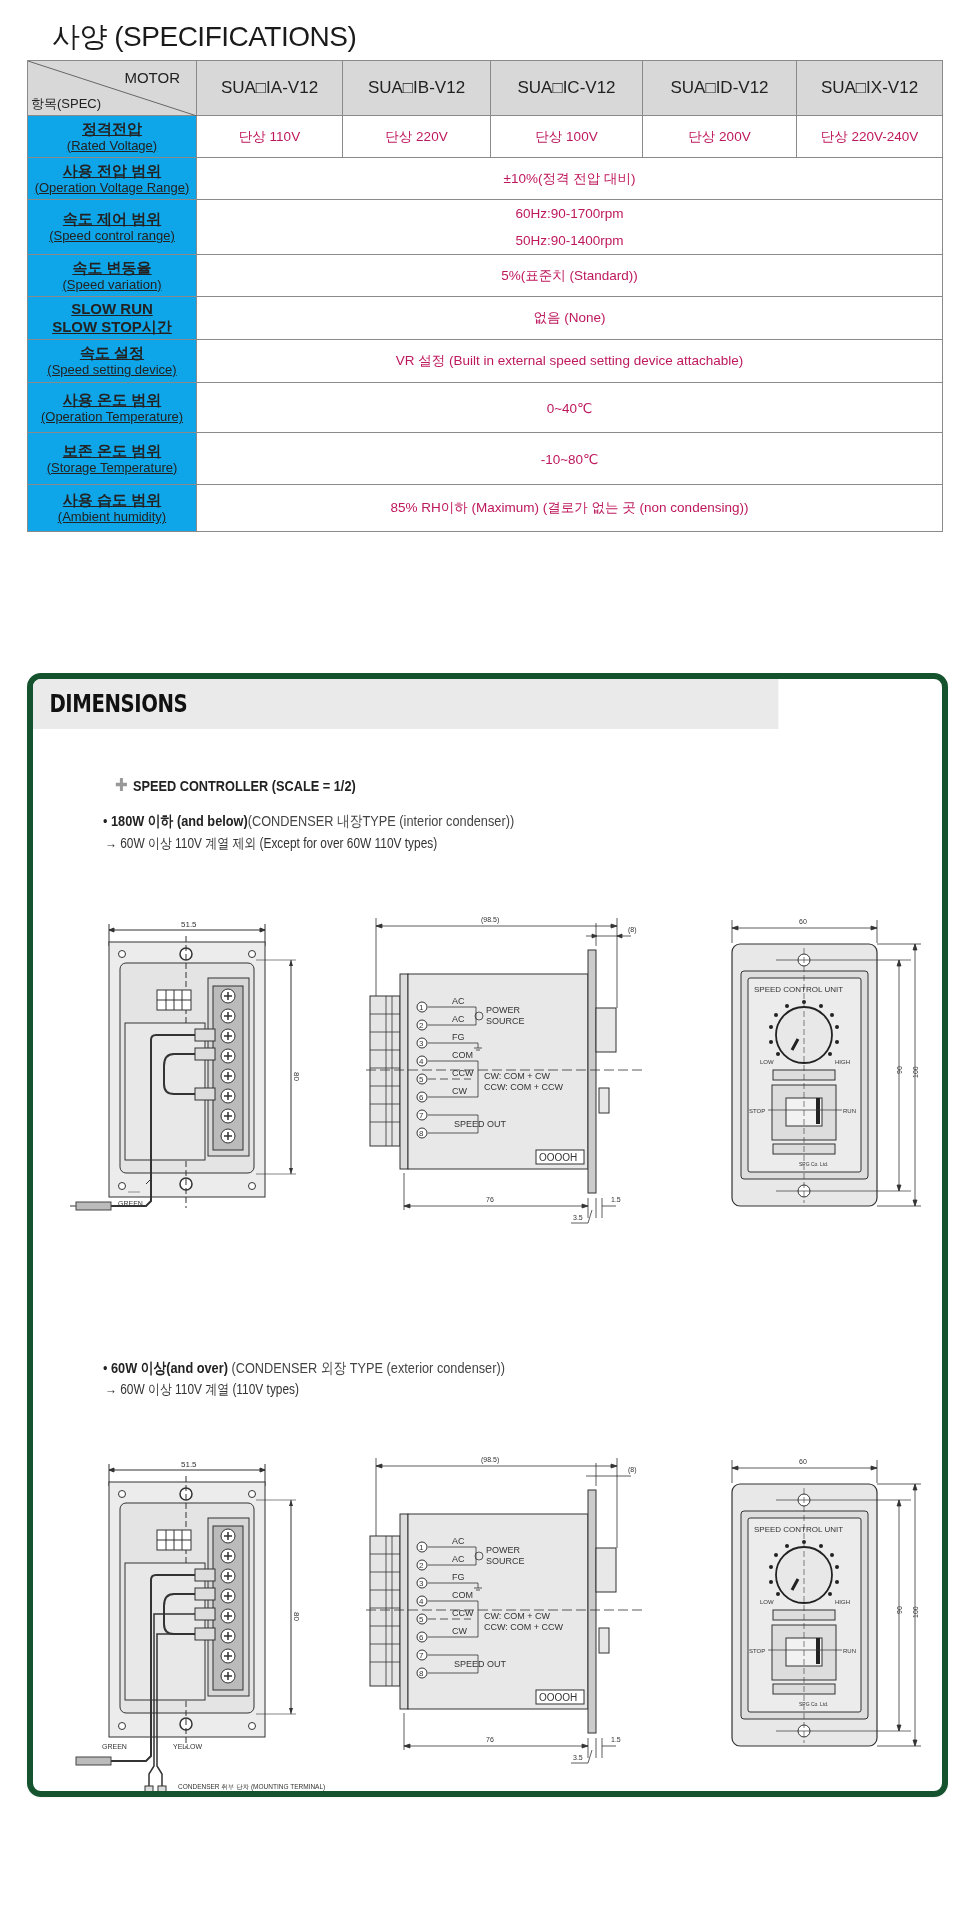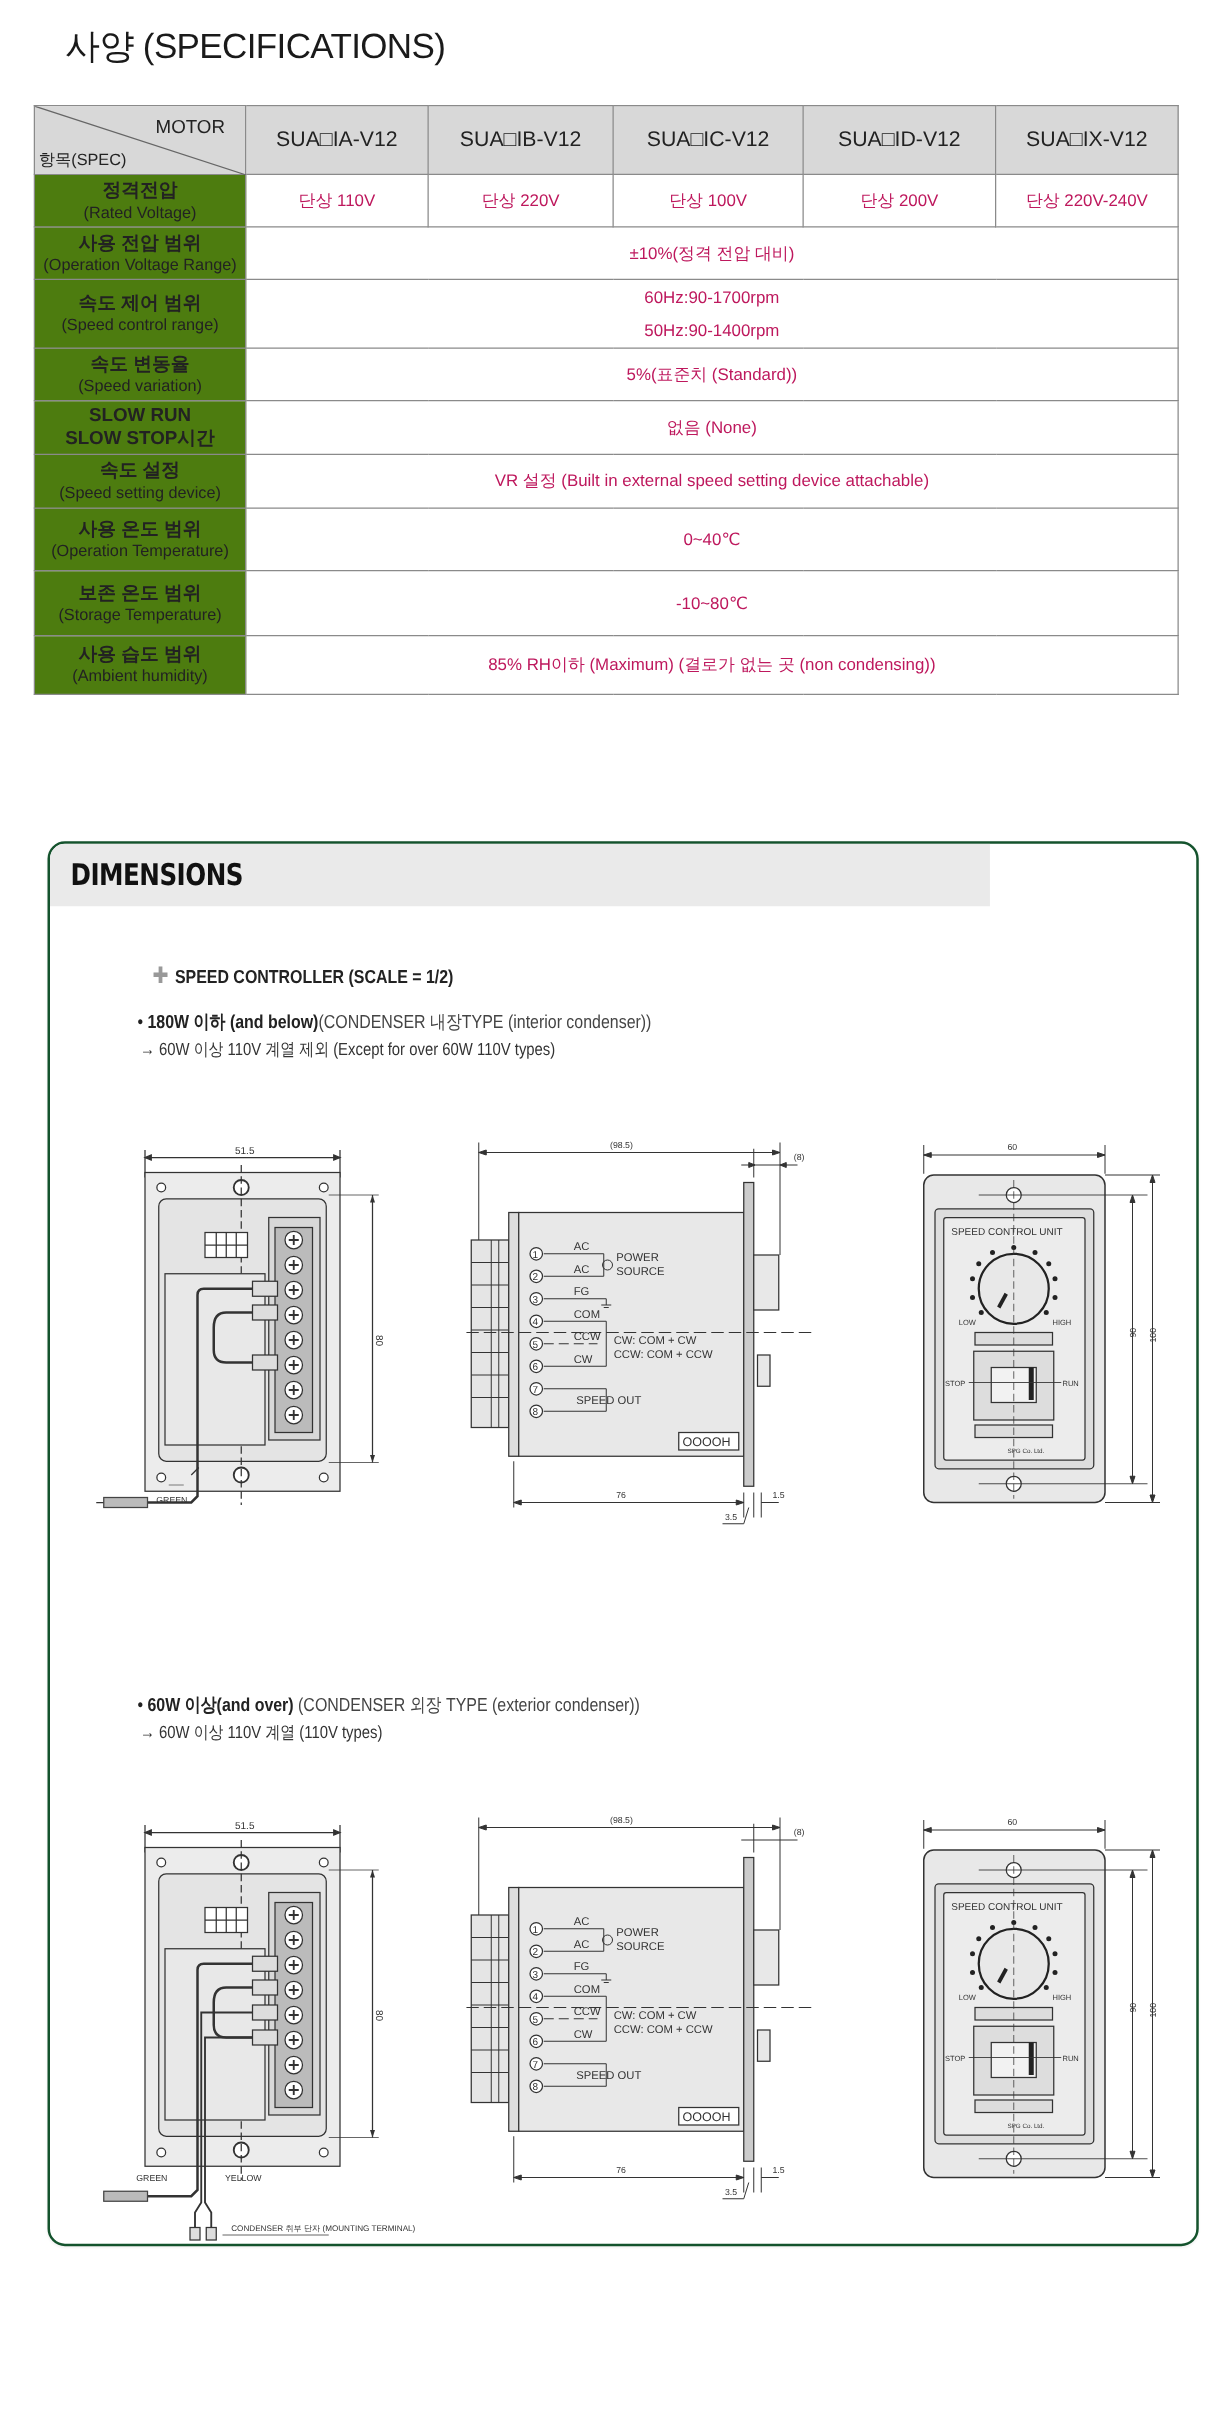--- a/index.html
+++ b/index.html
@@ -1,32 +1,32 @@
 <!DOCTYPE html>
 <html><head>
 <meta charset="utf-8">
 <style>
   * { box-sizing: border-box; margin: 0; padding: 0; }
   body { width: 980px; height: 1929px; background: #ffffff; font-family: "Liberation Sans", "DejaVu Sans", sans-serif; color: #222; position: relative; overflow: hidden; }
   .spec-title { position: absolute; left: 52px; top: 18px; font-size: 28px; color: #1a1a1a; letter-spacing: -0.5px; }
-  table.spec { position: absolute; left: 27px; top: 60px; width: 916px; border-collapse: collapse; font-size: 14px; margin-top: 24px; }
+  table.spec { position: absolute; left: 27px; top: 60px; width: 916px; border-collapse: collapse; font-size: 14px; }
   table.spec td, table.spec th { border: 1px solid #8a8a8a; text-align: center; vertical-align: middle; }
   table.spec { border: 1.5px solid #555; }
   .hdr-row th { background: #d8d8d8; height: 55px; font-weight: normal; font-size: 17px; color: #222; }
   .corner { position: relative; width: 169px; background: #d8d8d8; }
   .corner svg { position: absolute; left: 0; top: 0; }
   .corner .motor { position: absolute; right: 16px; top: 8px; font-size: 15px; }
   .corner .spec-lbl { position: absolute; left: 3px; bottom: 2px; font-size: 13px; }
-  td.lbl { background: #4d7c0f; width: 169px; line-height: 1.2; padding: 2px 0; }
+  td.lbl { background: #0ea5e9; width: 169px; line-height: 1.2; padding: 2px 0; text-decoration: underline; }
   td.lbl .ko { font-weight: bold; font-size: 15px; display: block; color: #222; }
   td.lbl .en { font-size: 13px; display: block; color: #222; }
   td.val { color: #be185d; font-size: 13.5px; }
   td.val .ln { display: block; line-height: 27px; }
 
-  .dim-panel { position: absolute; left: 27px; top: 673px; width: 921px; height: 1124px; border: 2px solid #14532d; border-radius: 14px; background: #fff; overflow: hidden; box-shadow: 0 1px 2px rgba(0,0,0,0.05); margin-left: 11px; }
+  .dim-panel { position: absolute; left: 27px; top: 673px; width: 921px; height: 1124px; border: 6px solid #14532d; border-radius: 14px; background: #fff; overflow: hidden; box-shadow: 0 1px 2px rgba(0,0,0,0.05); }
   .dim-header { height: 50px; background: #eaeaea; padding-left: 20px; line-height: 50px; font-size: 24px; font-weight: bold; letter-spacing: -0.5px; color: #111; font-family: "DejaVu Sans", sans-serif; transform: scaleX(0.82); transform-origin: left; }
   .sc-title { position: absolute; left: 82px; top: 95px; font-size: 15px; font-weight: bold; color: #222; transform: scaleX(0.85); transform-origin: left; }
   .sc-title .plus { color: #999; font-size: 18px; margin-right: 6px; }
   .sub { position: absolute; left: 70px; font-size: 15px; color: #222; transform: scaleX(0.85); transform-origin: left; white-space: nowrap; }
   .sub b { font-weight: bold; }
   .sub .lt { color: #444; }
   .sub2 { position: absolute; left: 72px; font-size: 14px; color: #333; transform: scaleX(0.85); transform-origin: left; white-space: nowrap; }
   .drawing { position: absolute; }
   svg text { font-family: "Liberation Sans", sans-serif; }
 </style>

